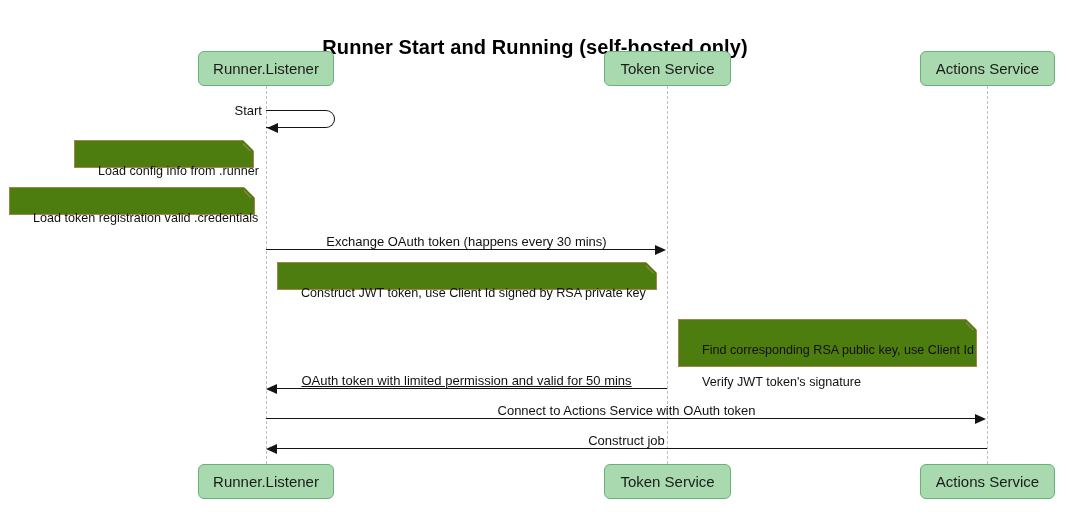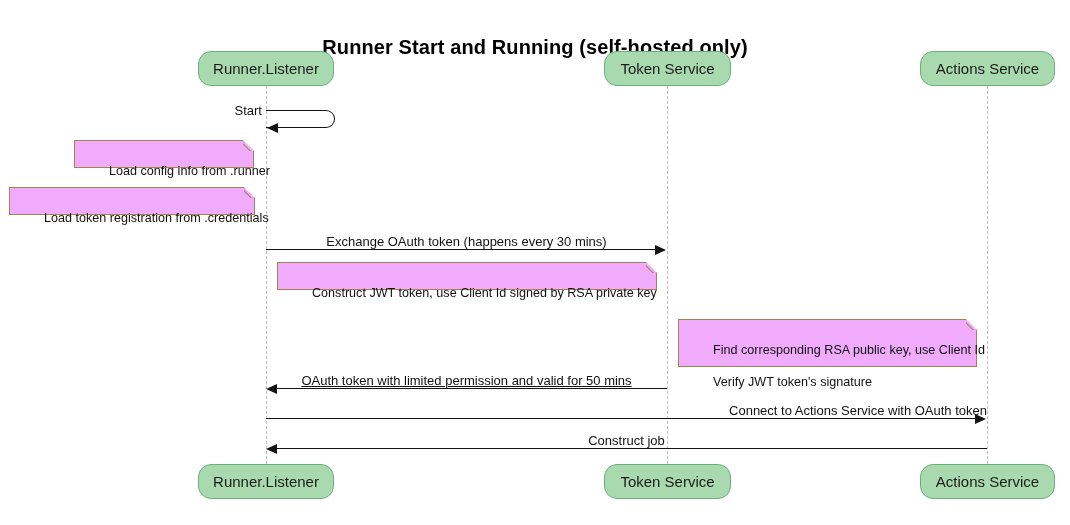--- a/index.html
+++ b/index.html
@@ -35,37 +35,37 @@
     position: absolute;
     width: 0;
     border-left: 1px dashed #bfbfbf;
   }
   
   .participant {
     position: absolute;
     box-sizing: border-box;
     background: #a9d9ae;
     border: 1px solid #6ab07a;
-    border-radius: 13px;
+    border-radius: 6px;
     height: 35px;
     line-height: 33px;
     text-align: center;
     font-size: 15px;
     color: #1b1b1b;
     white-space: nowrap;
   }
   
   .note {
     position: absolute;
     box-sizing: border-box;
-    background: #f0abfc;
+    background: #4d7c0f;
     border: 1px solid #a5834f;
     font-size: 12.6px;
     color: #111111;
-    padding: 6px 9px 6px 20px;
+    padding: 6px 9px 6px 9px;
     line-height: 16px;
     white-space: pre;
   }
   .note .fold-edge {
     position: absolute;
     top: -1px;
     right: -1px;
     width: 11px;
     height: 11px;
     overflow: hidden;
@@ -148,21 +148,21 @@
   <div class="msg-label" style="left:214px; top:103px; width:48px; text-align:right;">Start</div>
   <div class="self-loop" style="left:266px; top:110px; width:69px; height:18px;"></div>
   <div class="arrow-left" style="left:267px; top:123px;"></div>
 
   <div class="note" style="left:74px; top:140px; width:180px; height:28px;">
     <span>Load config info from .runner</span>
     <span class="fold-edge"></span>
   </div>
 
   <div class="note" style="left:9px; top:187px; width:246px; height:28px;">
-    <span>Load token registration from .credentials</span>
+    <span>Load token registration valid .credentials</span>
     <span class="fold-edge"></span>
   </div>
 
   <div class="msg-label" style="left:266px; top:234px; width:401px;">Exchange OAuth token (happens every 30 mins)</div>
   <div class="msg-line" style="left:266px; top:249px; width:390px;"></div>
   <div class="arrow-right" style="left:655px; top:245px;"></div>
 
   <div class="note" style="left:277px; top:262px; width:380px; height:28px;">
     <span>Construct JWT token, use Client Id signed by RSA private key</span>
     <span class="fold-edge"></span>
@@ -171,21 +171,21 @@
   <div class="note" style="left:678px; top:310px; width:299px; height:48px;margin-top:9px;">
     <span>Find corresponding RSA public key, use Client Id</span><br>
     <span>Verify JWT token's signature</span>
     <span class="fold-edge"></span>
   </div>
 
   <div class="msg-label" style="left:266px; top:373px; width:401px;text-decoration:underline;">OAuth token with limited permission and valid for 50 mins</div>
   <div class="msg-line" style="left:277px; top:388px; width:390px;"></div>
   <div class="arrow-left" style="left:266px; top:384px;"></div>
 
-  <div class="msg-label" style="left:266px; top:403px; width:721px;text-align:right;">Connect to Actions Service with OAuth token</div>
+  <div class="msg-label" style="left:266px; top:403px; width:721px;">Connect to Actions Service with OAuth token</div>
   <div class="msg-line" style="left:266px; top:418px; width:710px;"></div>
   <div class="arrow-right" style="left:975px; top:414px;"></div>
 
   <div class="msg-label" style="left:266px; top:433px; width:721px;">Construct job</div>
   <div class="msg-line" style="left:277px; top:448px; width:710px;"></div>
   <div class="arrow-left" style="left:266px; top:444px;"></div>
 
   <div class="participant" style="left:198px; top:464px; width:136px;">Runner.Listener</div>
   <div class="participant" style="left:604px; top:464px; width:127px;">Token Service</div>
   <div class="participant" style="left:920px; top:464px; width:135px;">Actions Service</div>

